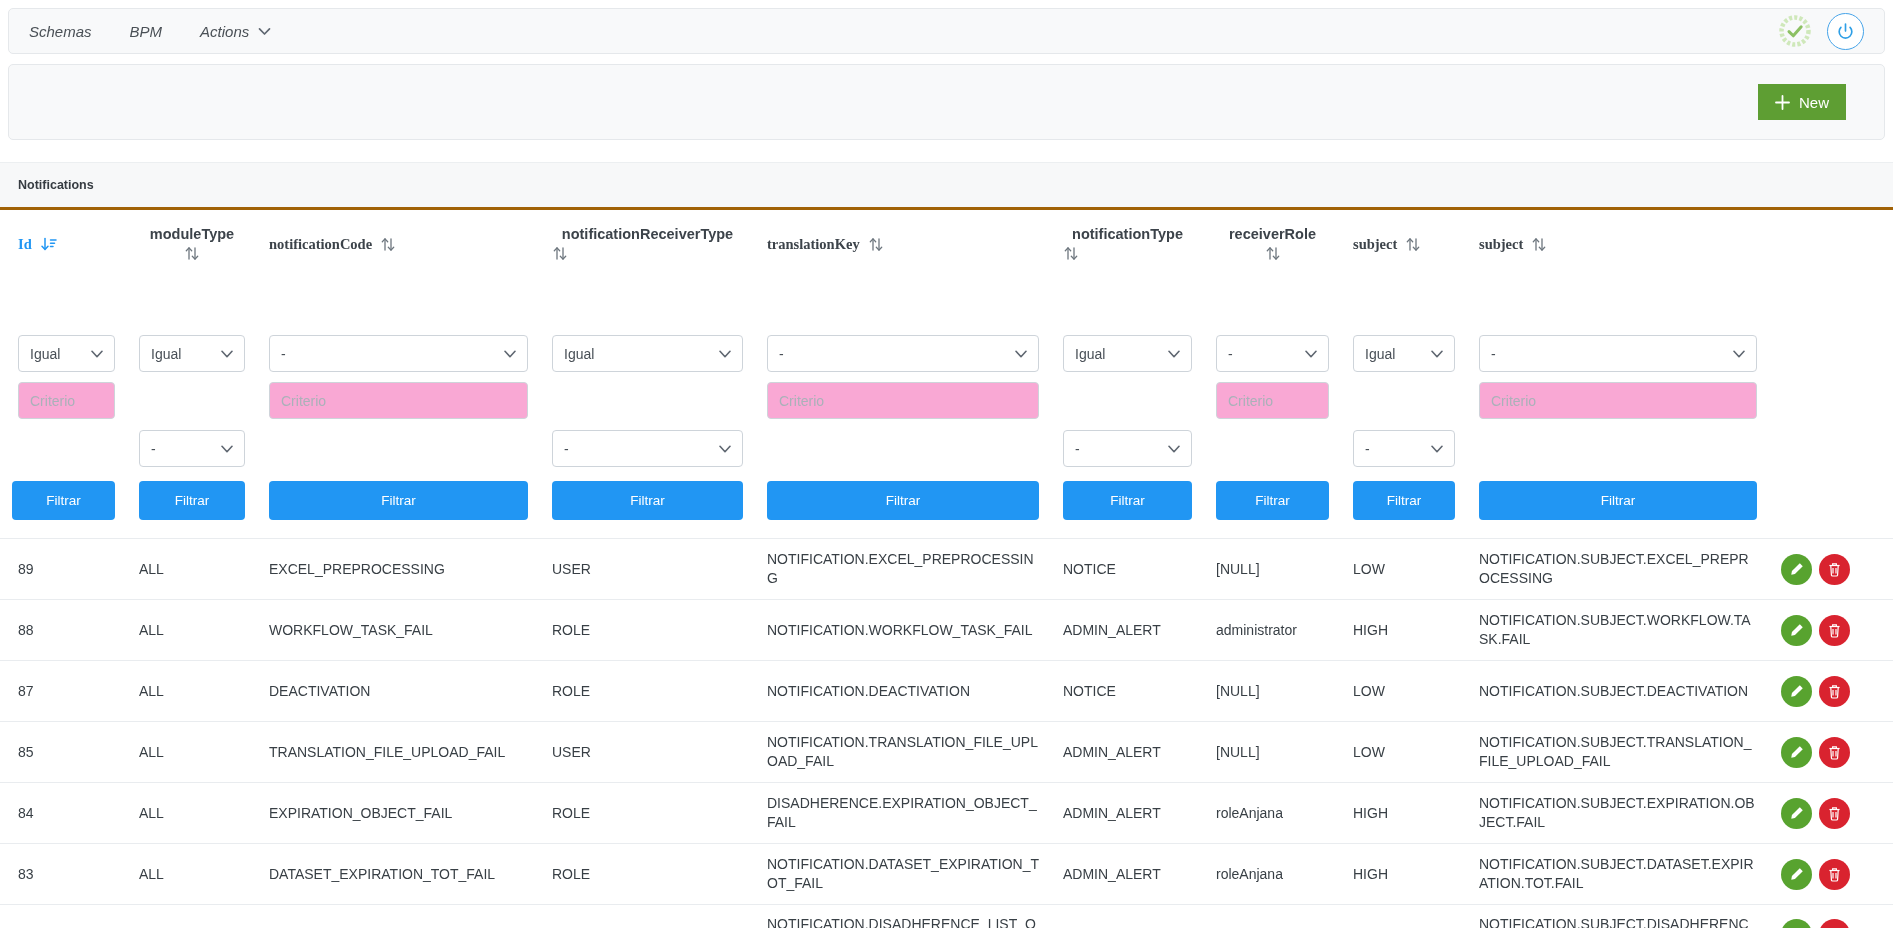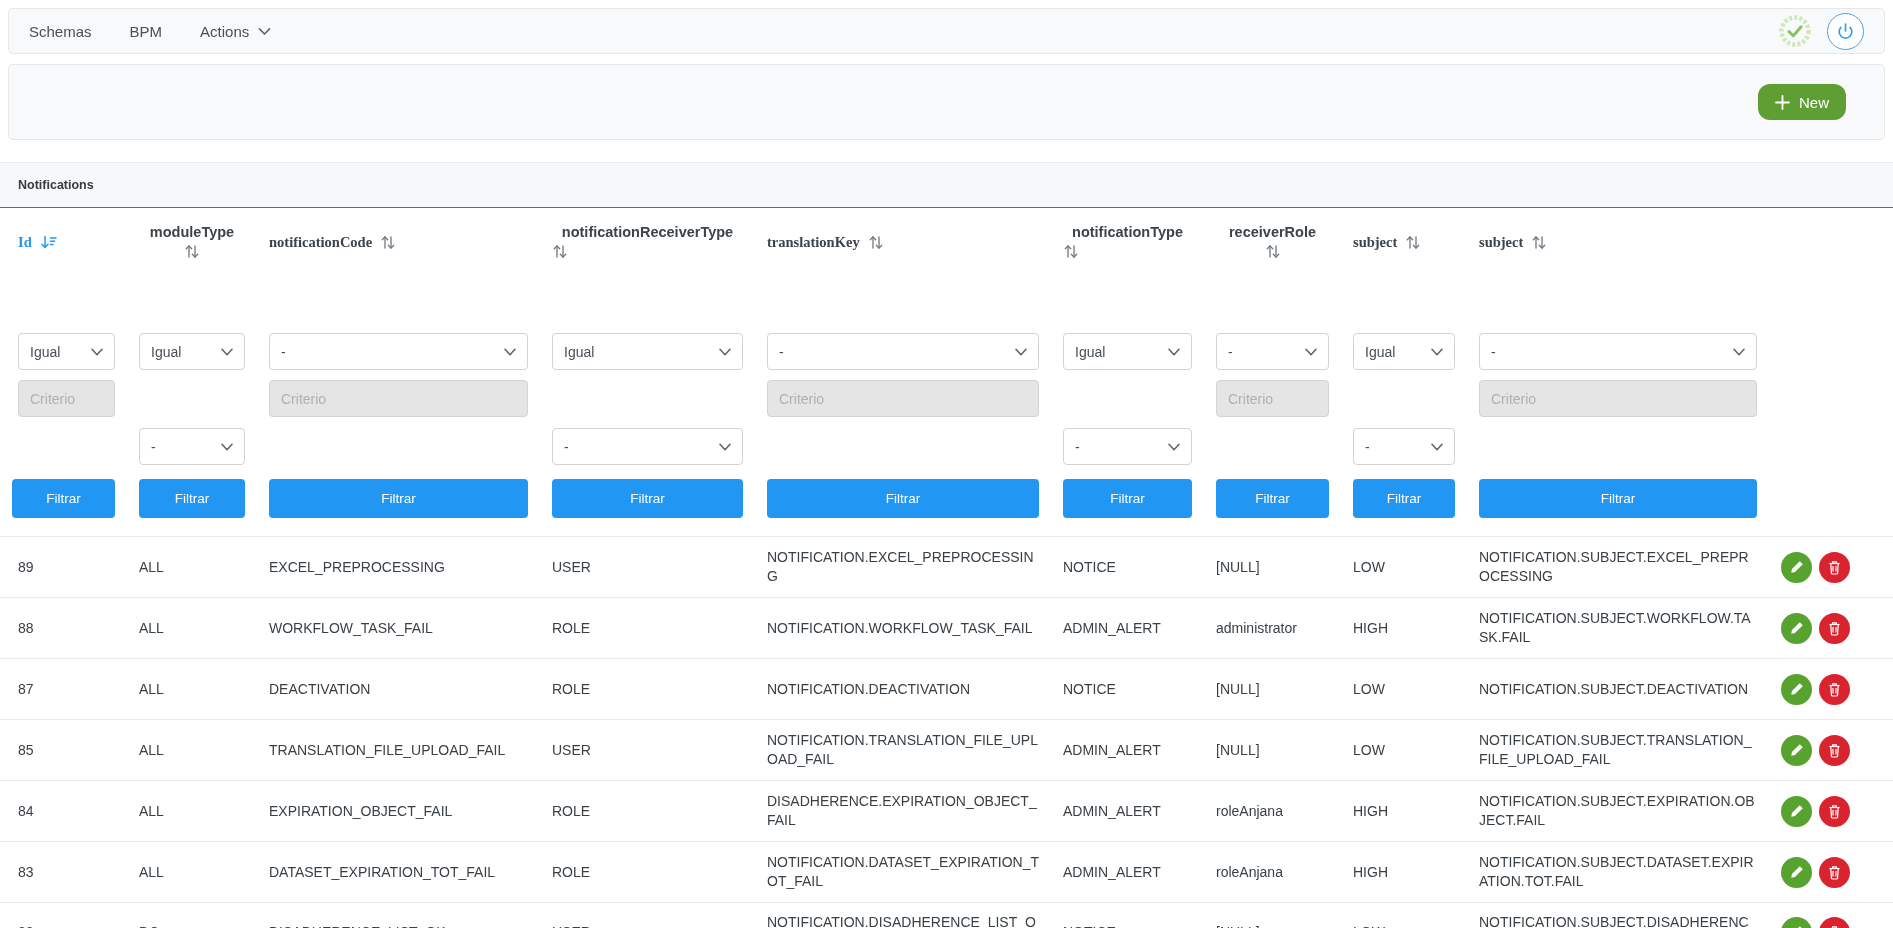--- a/index.html
+++ b/index.html
@@ -10,50 +10,50 @@
     font-family:"Liberation Sans", sans-serif;
     color:#3c434a;
   }
 
   
   .navbar {
     margin:8px 8px 0 8px; height:46px;
     background:#f8f9fa; border:1px solid #e5e8eb; border-radius:5px;
     display:flex; align-items:center; padding:0 20px;
   }
-  .nav-items { display:flex; align-items:flex-start; gap:38px; }
+  .nav-items { display:flex; align-items:flex-start; gap:38px;font-style:italic; }
   .nav-item {
     font-size:15px; color:#4a5056; cursor:pointer;
     display:flex; align-items:center; gap:9px;
   }
   .nav-right { margin-left:auto; display:flex; align-items:center; gap:15px; }
   .power-btn {
     width:37px; height:37px; border-radius:50%;
     border:1px solid #46a4e9; background:#fff;
     display:flex; align-items:center; justify-content:center;
     cursor:pointer; padding:0;
   }
 
   
   .toolbar {
     margin:10px 8px 0 8px; height:76px;
     background:#f8f9fa; border:1px solid #e5e8eb; border-radius:5px;
     display:flex; align-items:center; justify-content:flex-end;
     padding:0 38px;
   }
   .btn-new {
-    background:#5e9e33; color:#fff; border:none; border-radius:12px;
+    background:#5e9e33; color:#fff; border:none; border-radius:0;
     height:36px; padding:0 17px; font-size:15px; font-family:inherit;
     display:flex; align-items:center; gap:9px; cursor:pointer;
   }
 
   
   .main { margin-top:22px; border-top:1px solid #eceff1; }
   .panel-header {
-    background:#f7f8f9; border-bottom:1px solid #a16207;
+    background:#f7f8f9; border-bottom:3px solid #a16207;
     padding:15px 18px; font-size:12.5px; font-weight:bold; color:#363c42;
   }
 
   table { width:100%; border-collapse:collapse; table-layout:fixed; }
   th, td { text-align:left; padding:0 12px; }
   th:first-child, td:first-child { padding-left:18px; }
 
   thead th {
     padding-top:16px; padding-bottom:20px;
     font-size:14.5px; font-weight:600; color:#3c434a;
@@ -68,21 +68,21 @@
   tr.f-row td { padding-top:5px; padding-bottom:5px; vertical-align:top; }
   tr.f-btn-row td { padding-top:9px; padding-bottom:18px;padding-left:12px; }
   .ctl {
     height:37px; width:100%;
     border:1px solid #ced4da; border-radius:4px; background:#fff;
     display:flex; align-items:center; justify-content:space-between;
     padding:0 11px; font-size:14px; color:#495057; cursor:pointer;margin-top:48px;
   }
   .ctl-input {
     height:37px; width:100%;
-    border:1px solid #ced4da; border-radius:4px; background:#e5e5e5;
+    border:1px solid #ced4da; border-radius:4px; background:#f9a8d4;
     padding:0 11px; font-size:14px; color:#495057; font-family:inherit;
   }
   .ctl-input::placeholder { color:#aab1b9; }
   .btn-filter {
     width:100%; height:39px;
     background:#2196f3; border:none; border-radius:4px;
     color:#fff; font-size:13.5px; font-family:inherit; cursor:pointer;
   }
 
   

